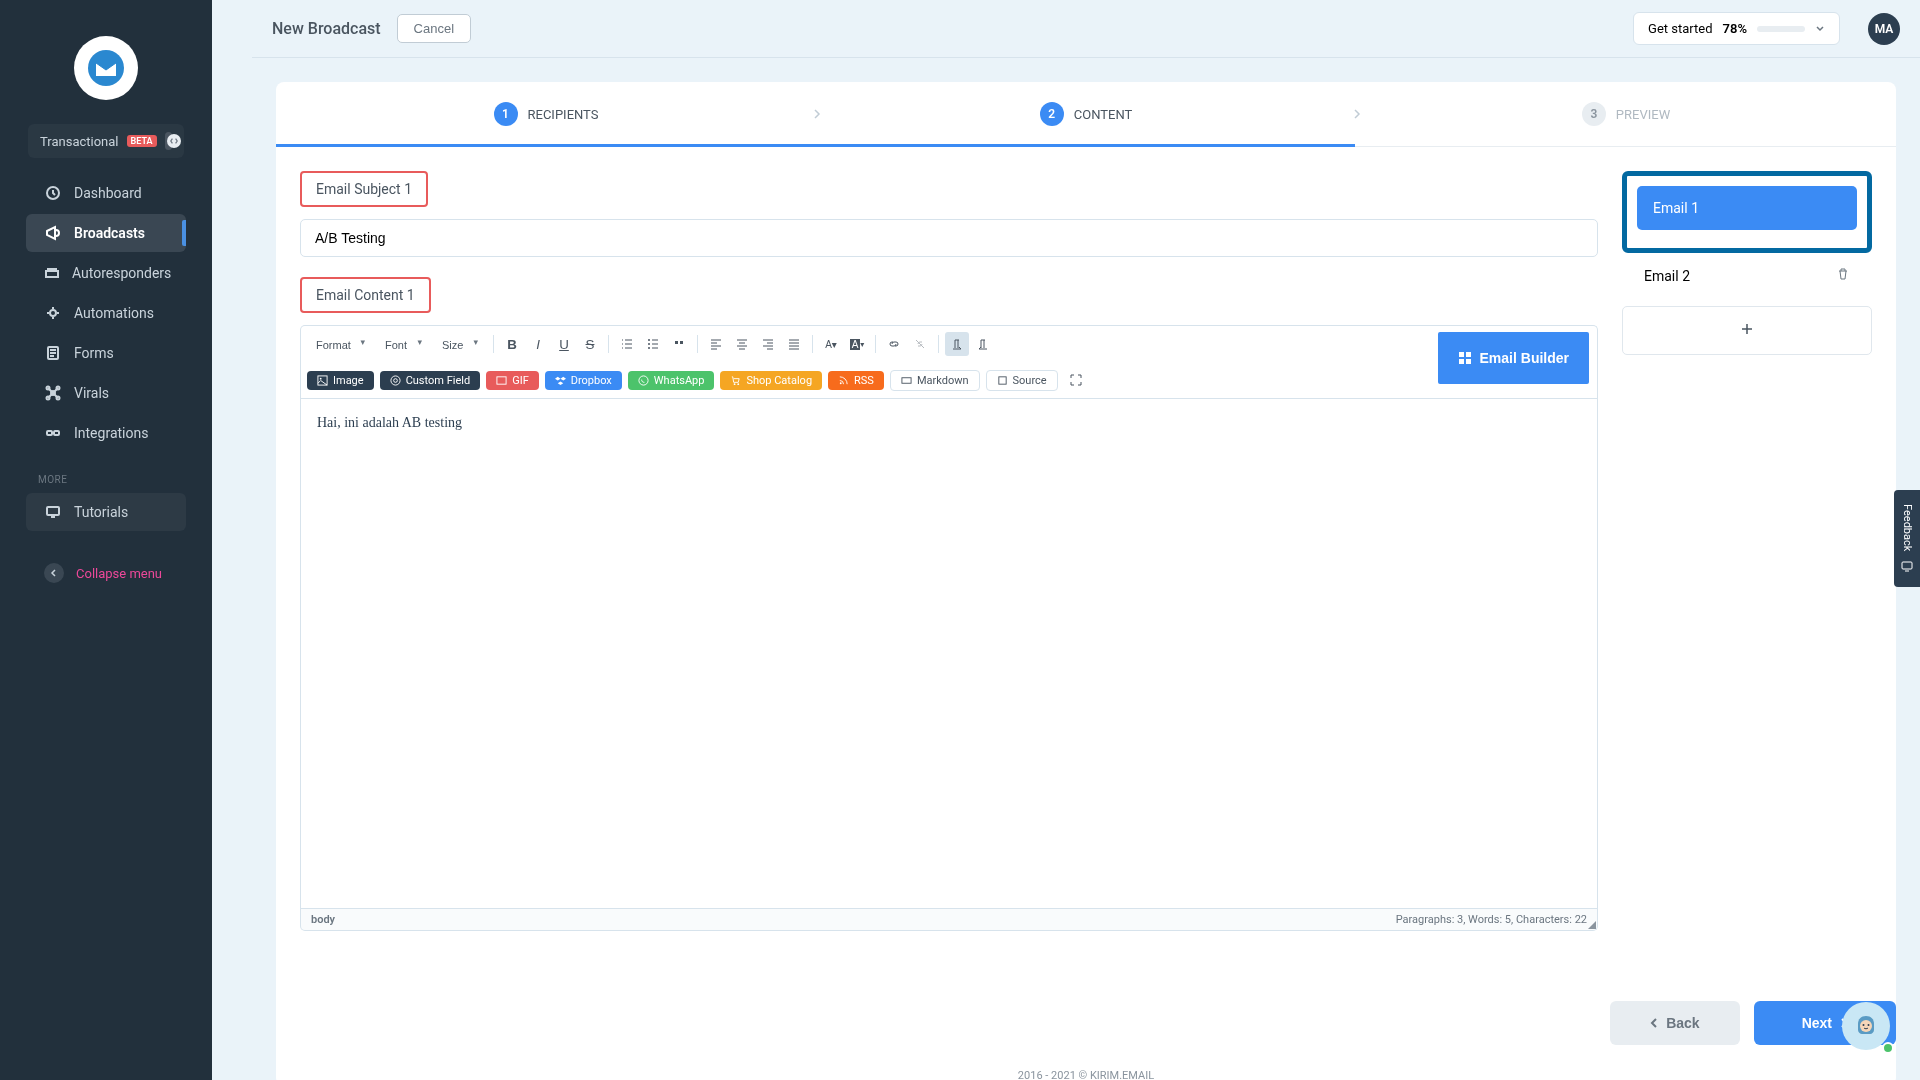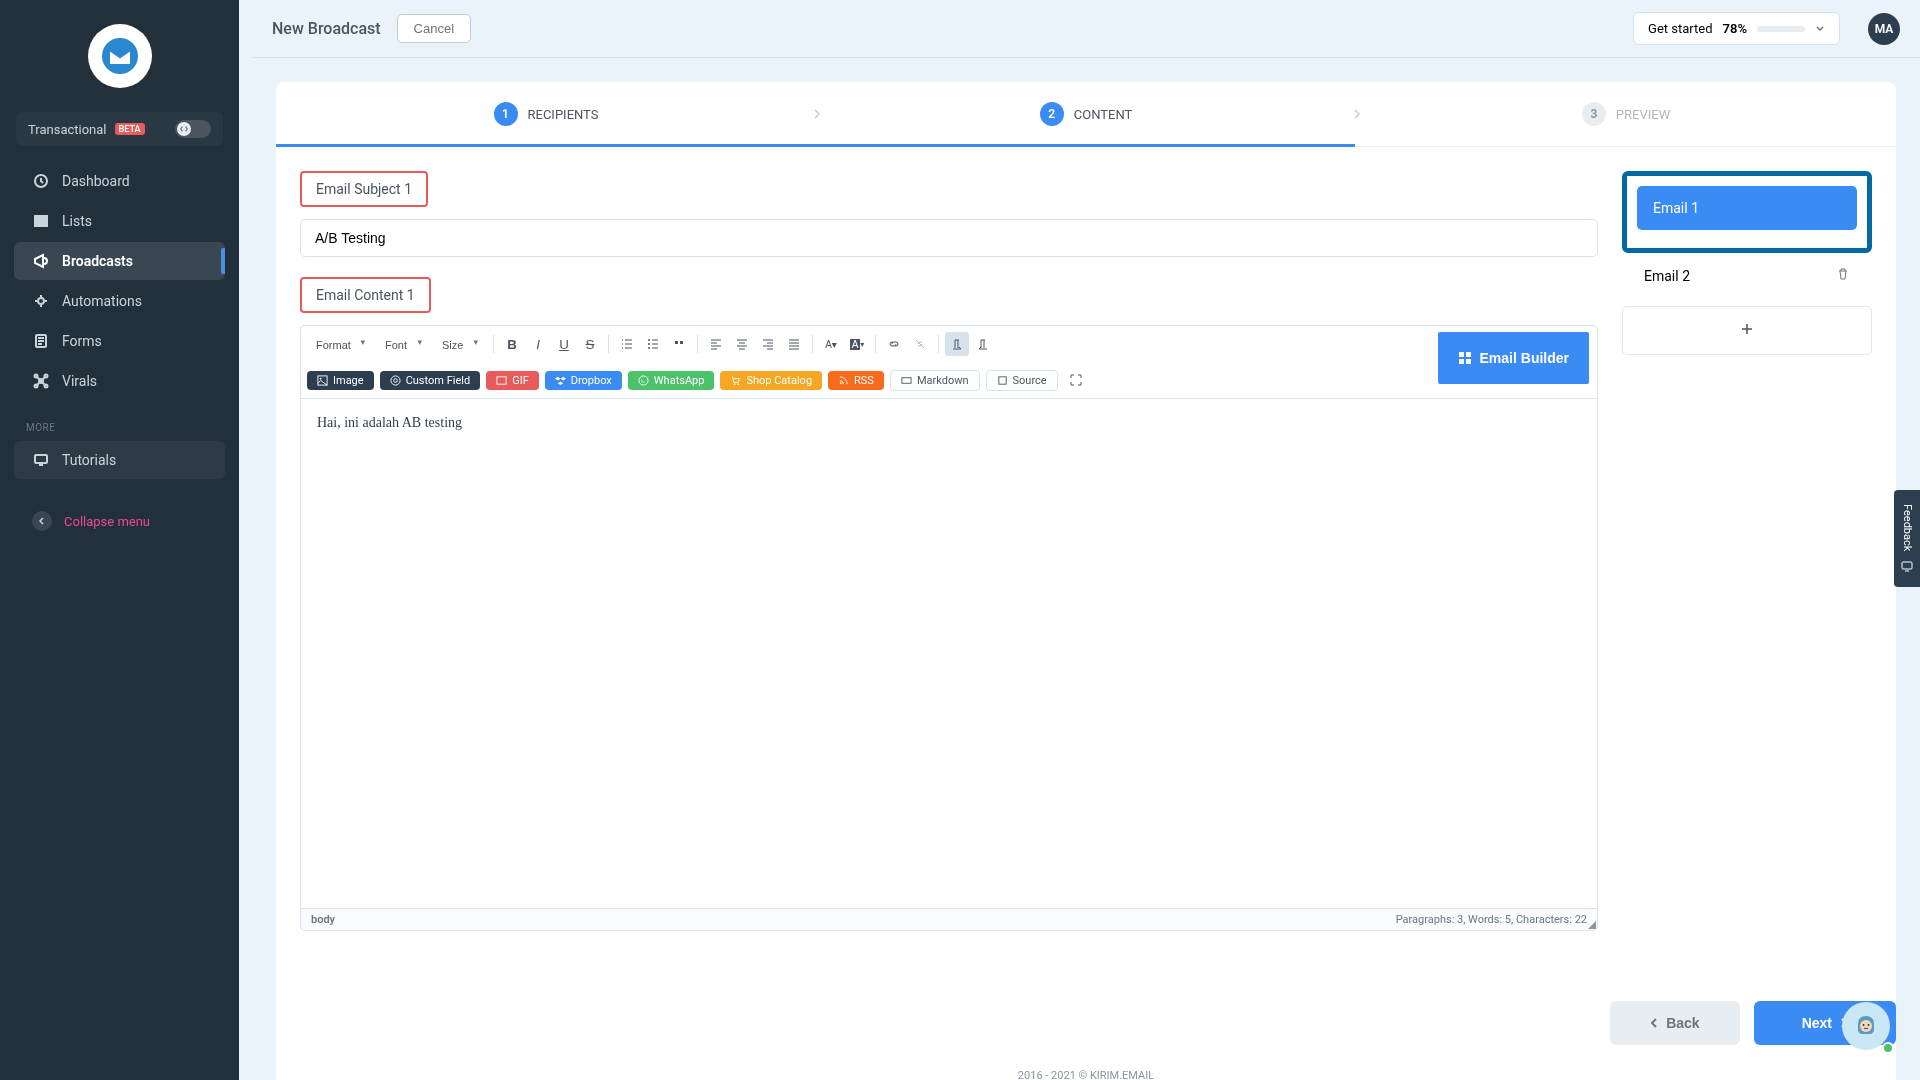--- a/index.html
+++ b/index.html
@@ -1,19 +1,19 @@
 <!DOCTYPE html>
 <html><head>
   <meta charset="utf-8">
   <style>
     * { margin: 0; padding: 0; box-sizing: border-box; }
     body { font-family: -apple-system, BlinkMacSystemFont, 'Segoe UI', Roboto, sans-serif; background: #eaf3f9; height: 1080px; width: 1920px; overflow: hidden; }
     
     
-    .sidebar { position: fixed; left: 0; top: 0; width: 239px; height: 100%; background: #22303c; color: #c9d3db; padding: 4px; }
+    .sidebar { position: fixed; left: 0; top: 0; width: 212px; height: 100%; background: #22303c; color: #c9d3db; padding: 16px; }
     .logo-container { text-align: center; padding: 20px 0 16px; }
     .logo { width: 64px; height: 64px; border-radius: 50%; background: #fff; display: inline-flex; align-items: center; justify-content: center; }
     .logo svg { width: 40px; height: 40px; }
     
     .transactional-bar { margin: 8px 12px 16px; padding: 8px 12px; background: rgba(255,255,255,0.04); border-radius: 6px; display: flex; align-items: center; gap: 8px; font-size: 13px; }
     .beta-badge { background: #e85b5b; color: #fff; font-size: 9px; padding: 1px 4px; border-radius: 3px; font-weight: 600; }
     .toggle { margin-left: auto; width: 36px; height: 18px; background: #4a5560; border-radius: 9px; position: relative; display:flex; align-items:center; }
     .toggle-knob { width: 14px; height: 14px; background: #e8edf1; border-radius: 50%; position: absolute; left: 2px; display:flex; align-items:center; justify-content:center; }
     .toggle-knob svg { width:8px; height:8px; }
     
@@ -141,37 +141,35 @@
 
   <div class="nav-item">
     <span class="nav-icon">
         <svg viewBox="0 0 16 16">
           <circle cx="8" cy="8" r="6"></circle>
           <path d="M8 5v3l2 2"></path>
         </svg>
       </span>
     <span>Dashboard</span>
   </div>
-  <div class="nav-item">
-    <span class="nav-icon">
-        <svg viewBox="0 0 16 16">
-          <rect x="2" y="3" width="12" height="2"></rect>
-          <rect x="2" y="7" width="12" height="2"></rect>
-          <rect x="2" y="11" width="12" height="2"></rect>
-        </svg>
-      </span>
-    <span>Lists</span>
-  </div>
   <div class="nav-item active">
     <span class="nav-icon">
         <svg viewBox="0 0 16 16" fill="currentColor">
           <path d="M2 6l8-4v12l-8-4v-4zM11 5c2 0 3 1.5 3 3s-1 3-3 3"></path>
         </svg>
       </span>
     <span>Broadcasts</span>
+  </div>
+  <div class="nav-item">
+    <span class="nav-icon">
+        <svg viewBox="0 0 16 16">
+          <path d="M2 6h12v6H2z M4 6V4h8v2"></path>
+        </svg>
+      </span>
+    <span>Autoresponders</span>
   </div>
   <div class="nav-item">
     <span class="nav-icon">
         <svg viewBox="0 0 16 16">
           <circle cx="8" cy="8" r="3"></circle>
           <path d="M8 2v2M8 12v2M2 8h2M12 8h2"></path>
         </svg>
       </span>
     <span>Automations</span>
   </div>
@@ -189,20 +187,30 @@
         <svg viewBox="0 0 16 16">
           <circle cx="8" cy="8" r="2"></circle>
           <circle cx="3" cy="3" r="1.5"></circle>
           <circle cx="13" cy="3" r="1.5"></circle>
           <circle cx="3" cy="13" r="1.5"></circle>
           <circle cx="13" cy="13" r="1.5"></circle>
           <path d="M8 8L3 3M8 8L13 3M8 8L3 13M8 8L13 13"></path>
         </svg>
       </span>
     <span>Virals</span>
+  </div>
+  <div class="nav-item">
+    <span class="nav-icon">
+        <svg viewBox="0 0 16 16">
+          <rect x="2" y="6" width="5" height="4" rx="1"></rect>
+          <rect x="9" y="6" width="5" height="4" rx="1"></rect>
+          <path d="M7 8h2"></path>
+        </svg>
+      </span>
+    <span>Integrations</span>
   </div>
 
   <div class="more-label">MORE</div>
   <div class="nav-item sub">
     <span class="nav-icon">
         <svg viewBox="0 0 16 16">
           <rect x="2" y="3" width="12" height="8" rx="1"></rect>
           <path d="M6 13h4"></path>
         </svg>
       </span>

